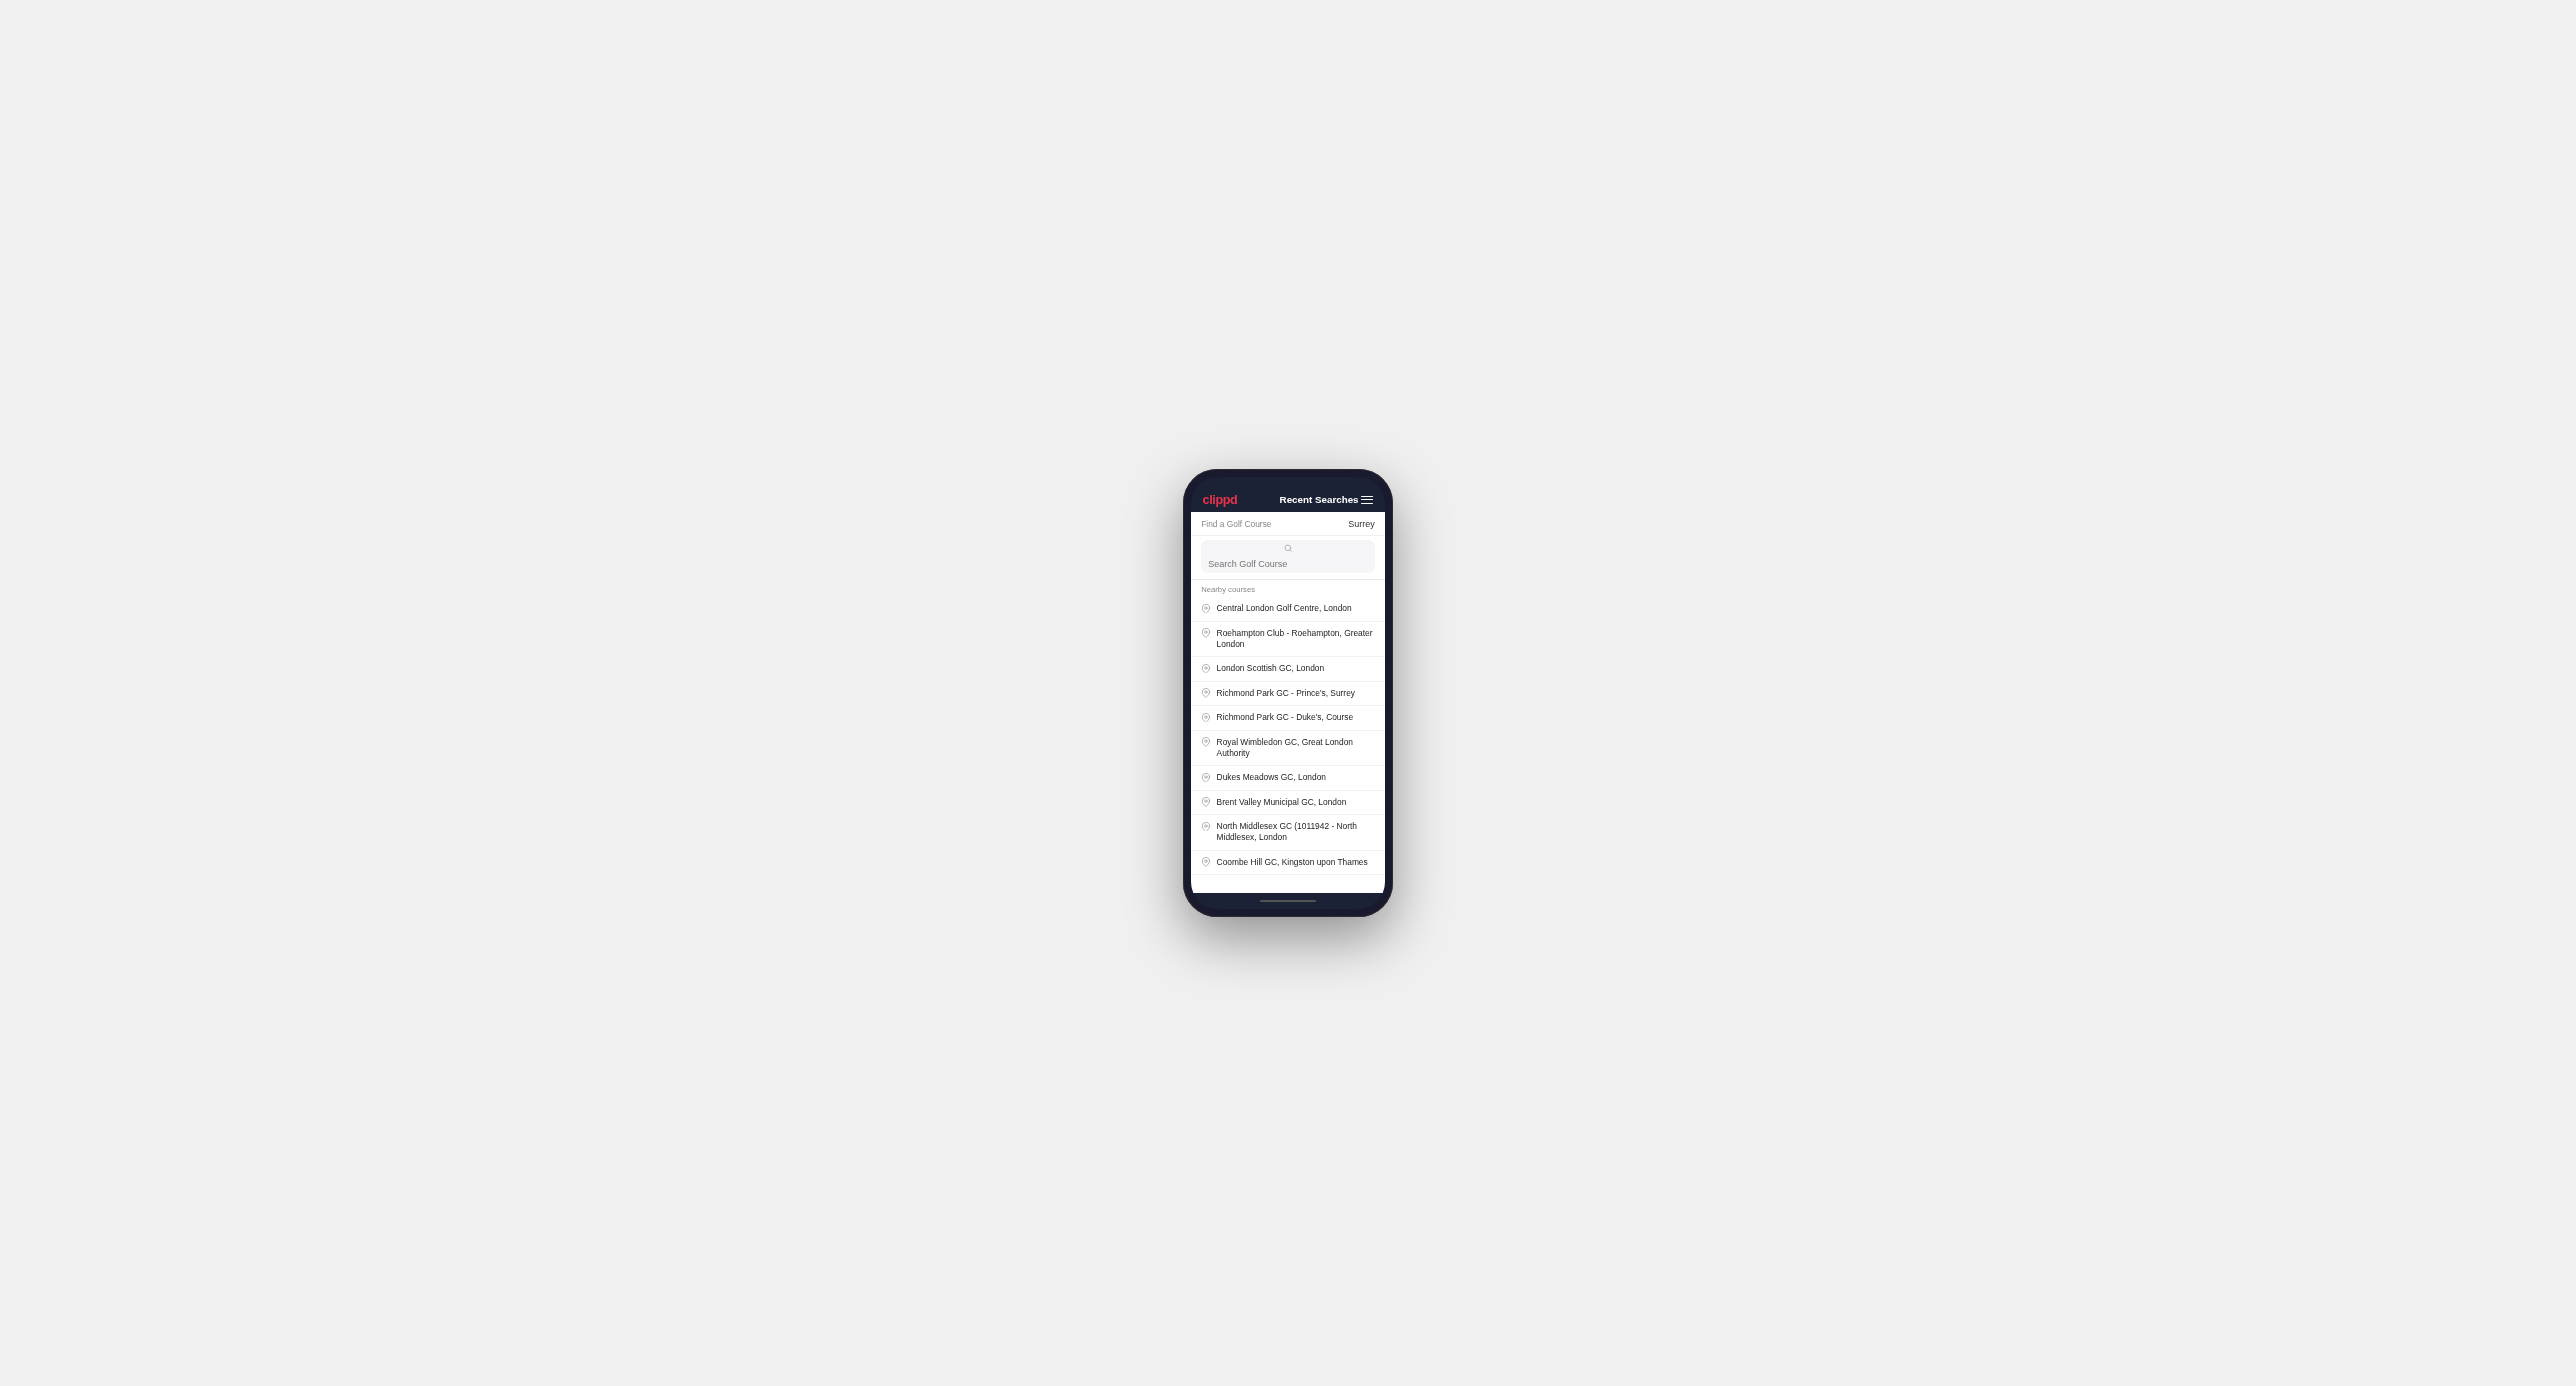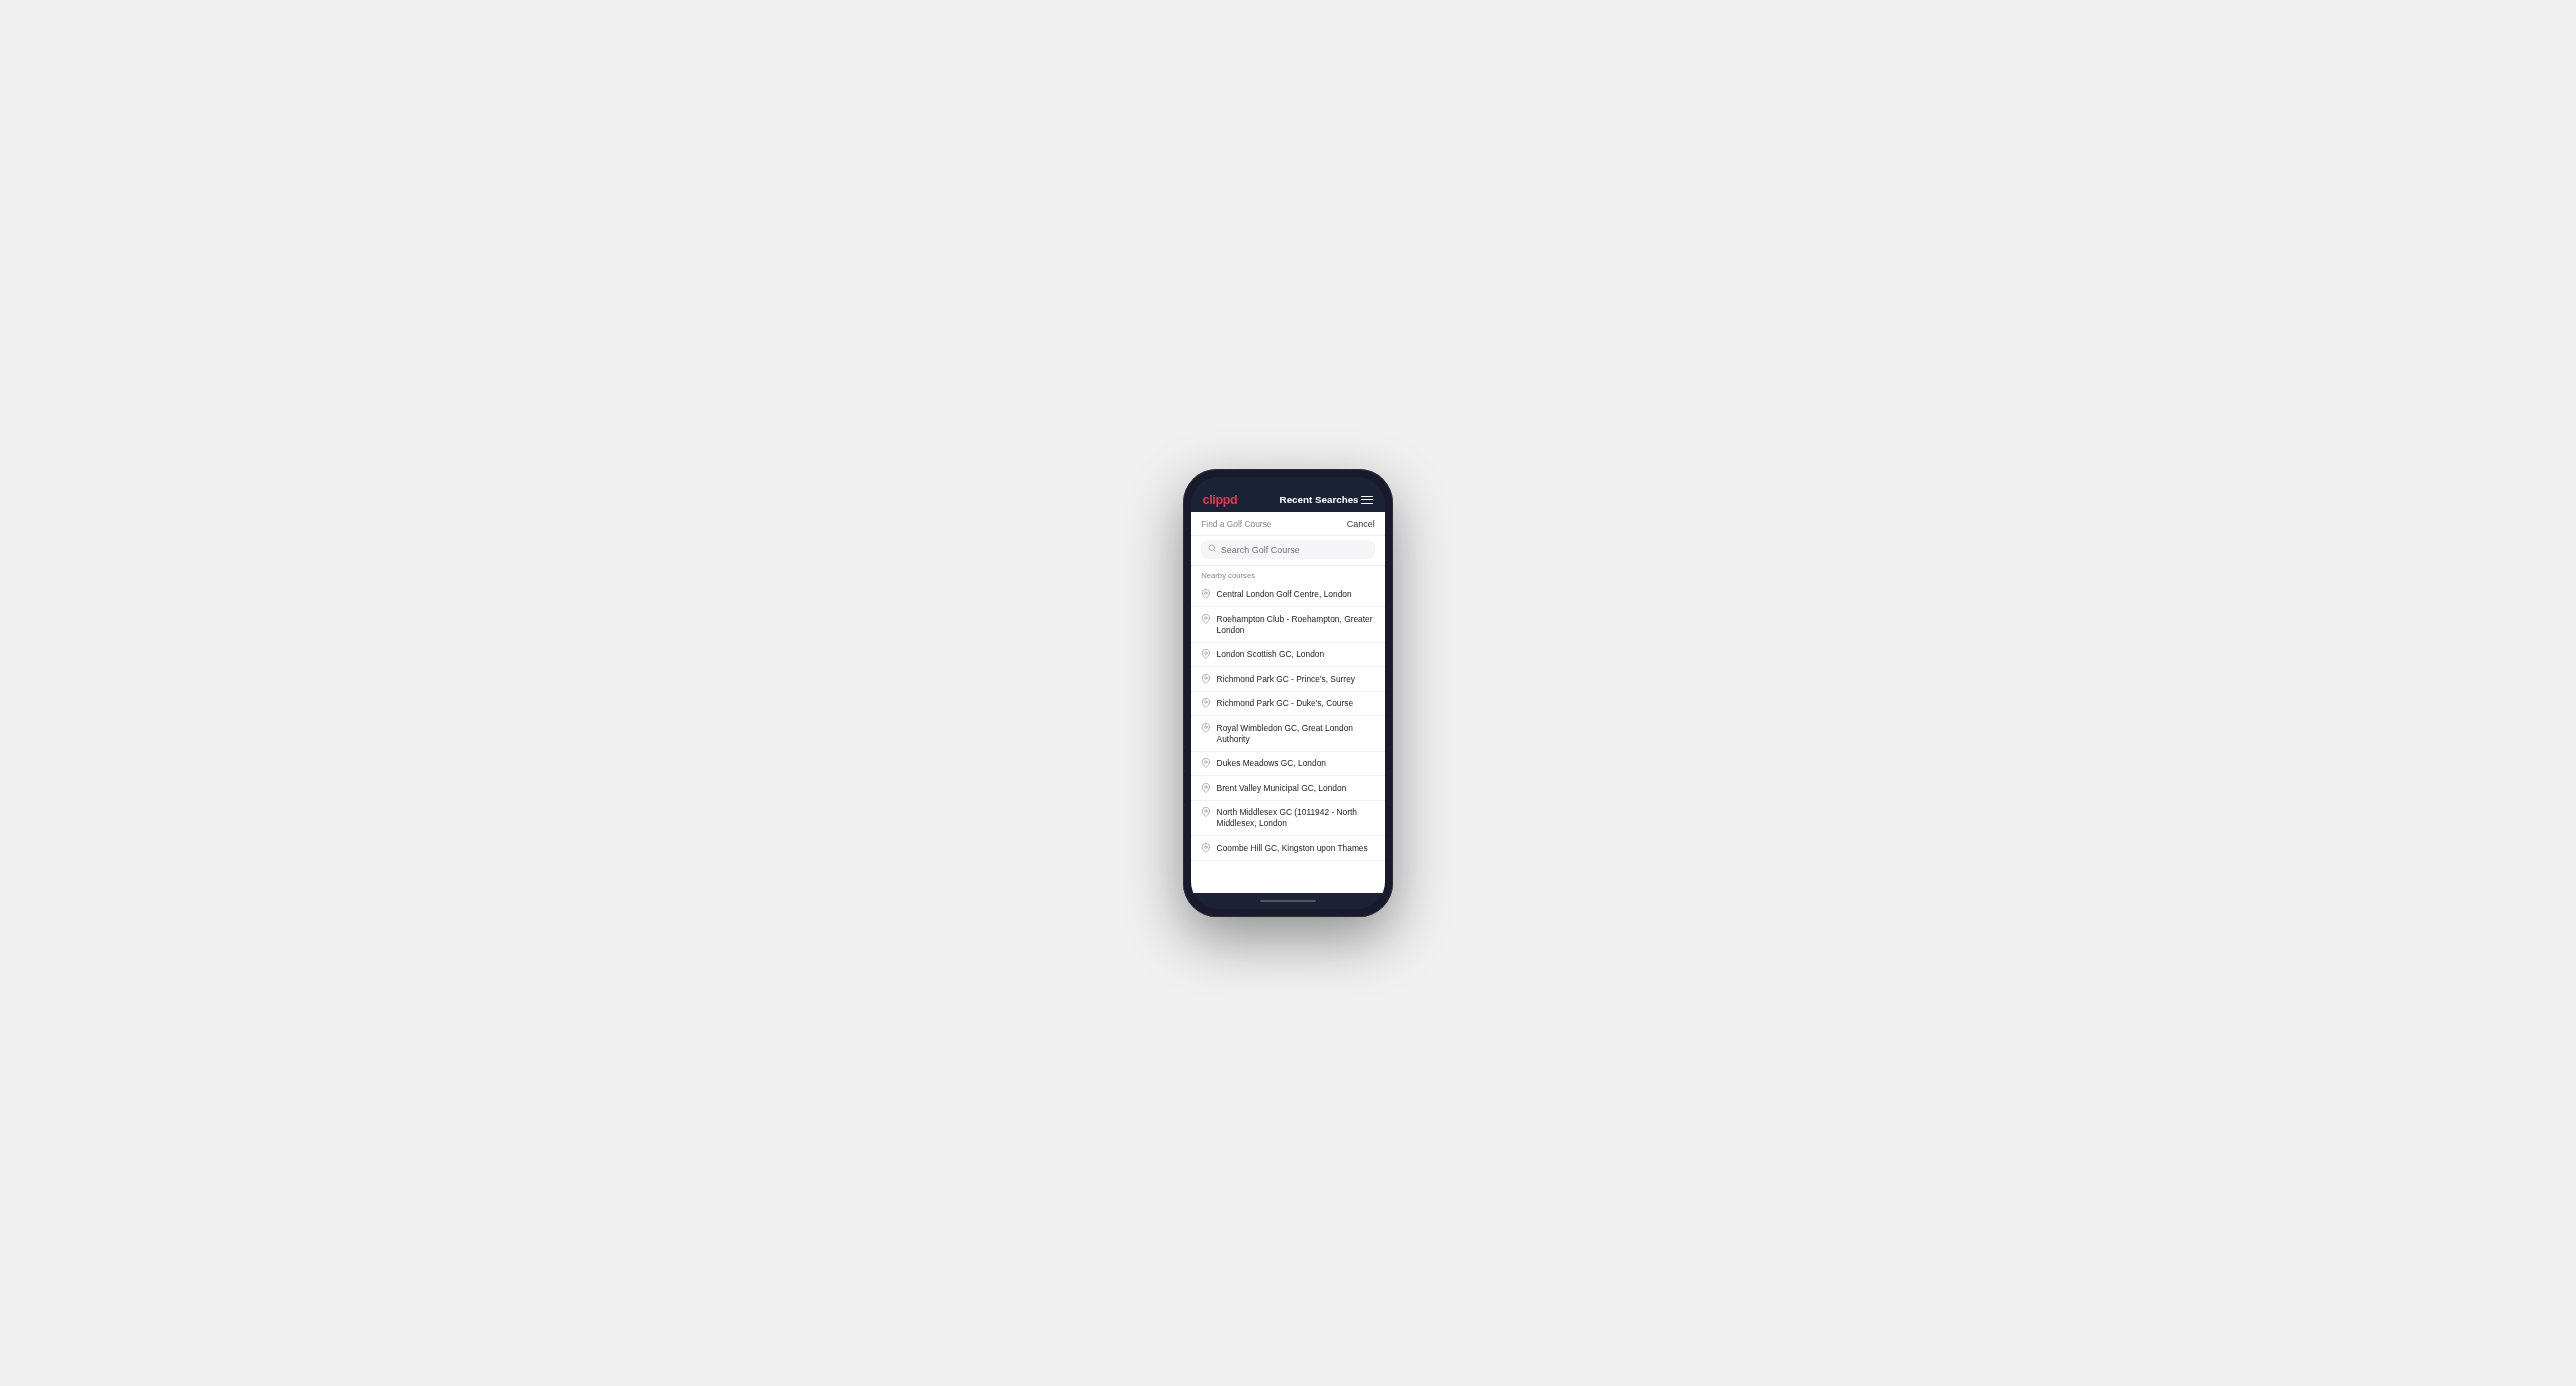--- a/index.html
+++ b/index.html
@@ -120,20 +120,21 @@
       border-bottom: 0.7px solid #e8e8e8;
     }
 
     .search-input-wrap {
       display: flex;
       align-items: center;
       background: #f5f5f7;
       border-radius: 7px;
       padding: 4.2px 7px;
       gap: 4.2px;
+      flex-direction: column;
     }
 
     .search-icon-wrap {
       color: #aaa;
       font-size: 8.4px;
       flex-shrink: 0;
     }
 
     .search-input {
       border: none;
@@ -218,21 +219,21 @@
         <span></span>
         <span></span>
         <span></span>
       </div>
     </div>
 
     <div class="content-area">
 
       <div class="find-header">
         <span class="find-label">Find a Golf Course</span>
-        <button class="cancel-btn">Cancel</button>
+        <button class="cancel-btn">Surrey</button>
       </div>
 
       <div class="search-box">
         <div class="search-input-wrap">
           <span class="search-icon-wrap">
             <svg width="8.4" height="8.4" viewBox="0 0 24 24" fill="none" stroke="currentColor" stroke-width="2.5" stroke-linecap="round" stroke-linejoin="round">
               <circle cx="11" cy="11" r="8"></circle>
               <line x1="21" y1="21" x2="16.65" y2="16.65"></line>
             </svg>
           </span>

